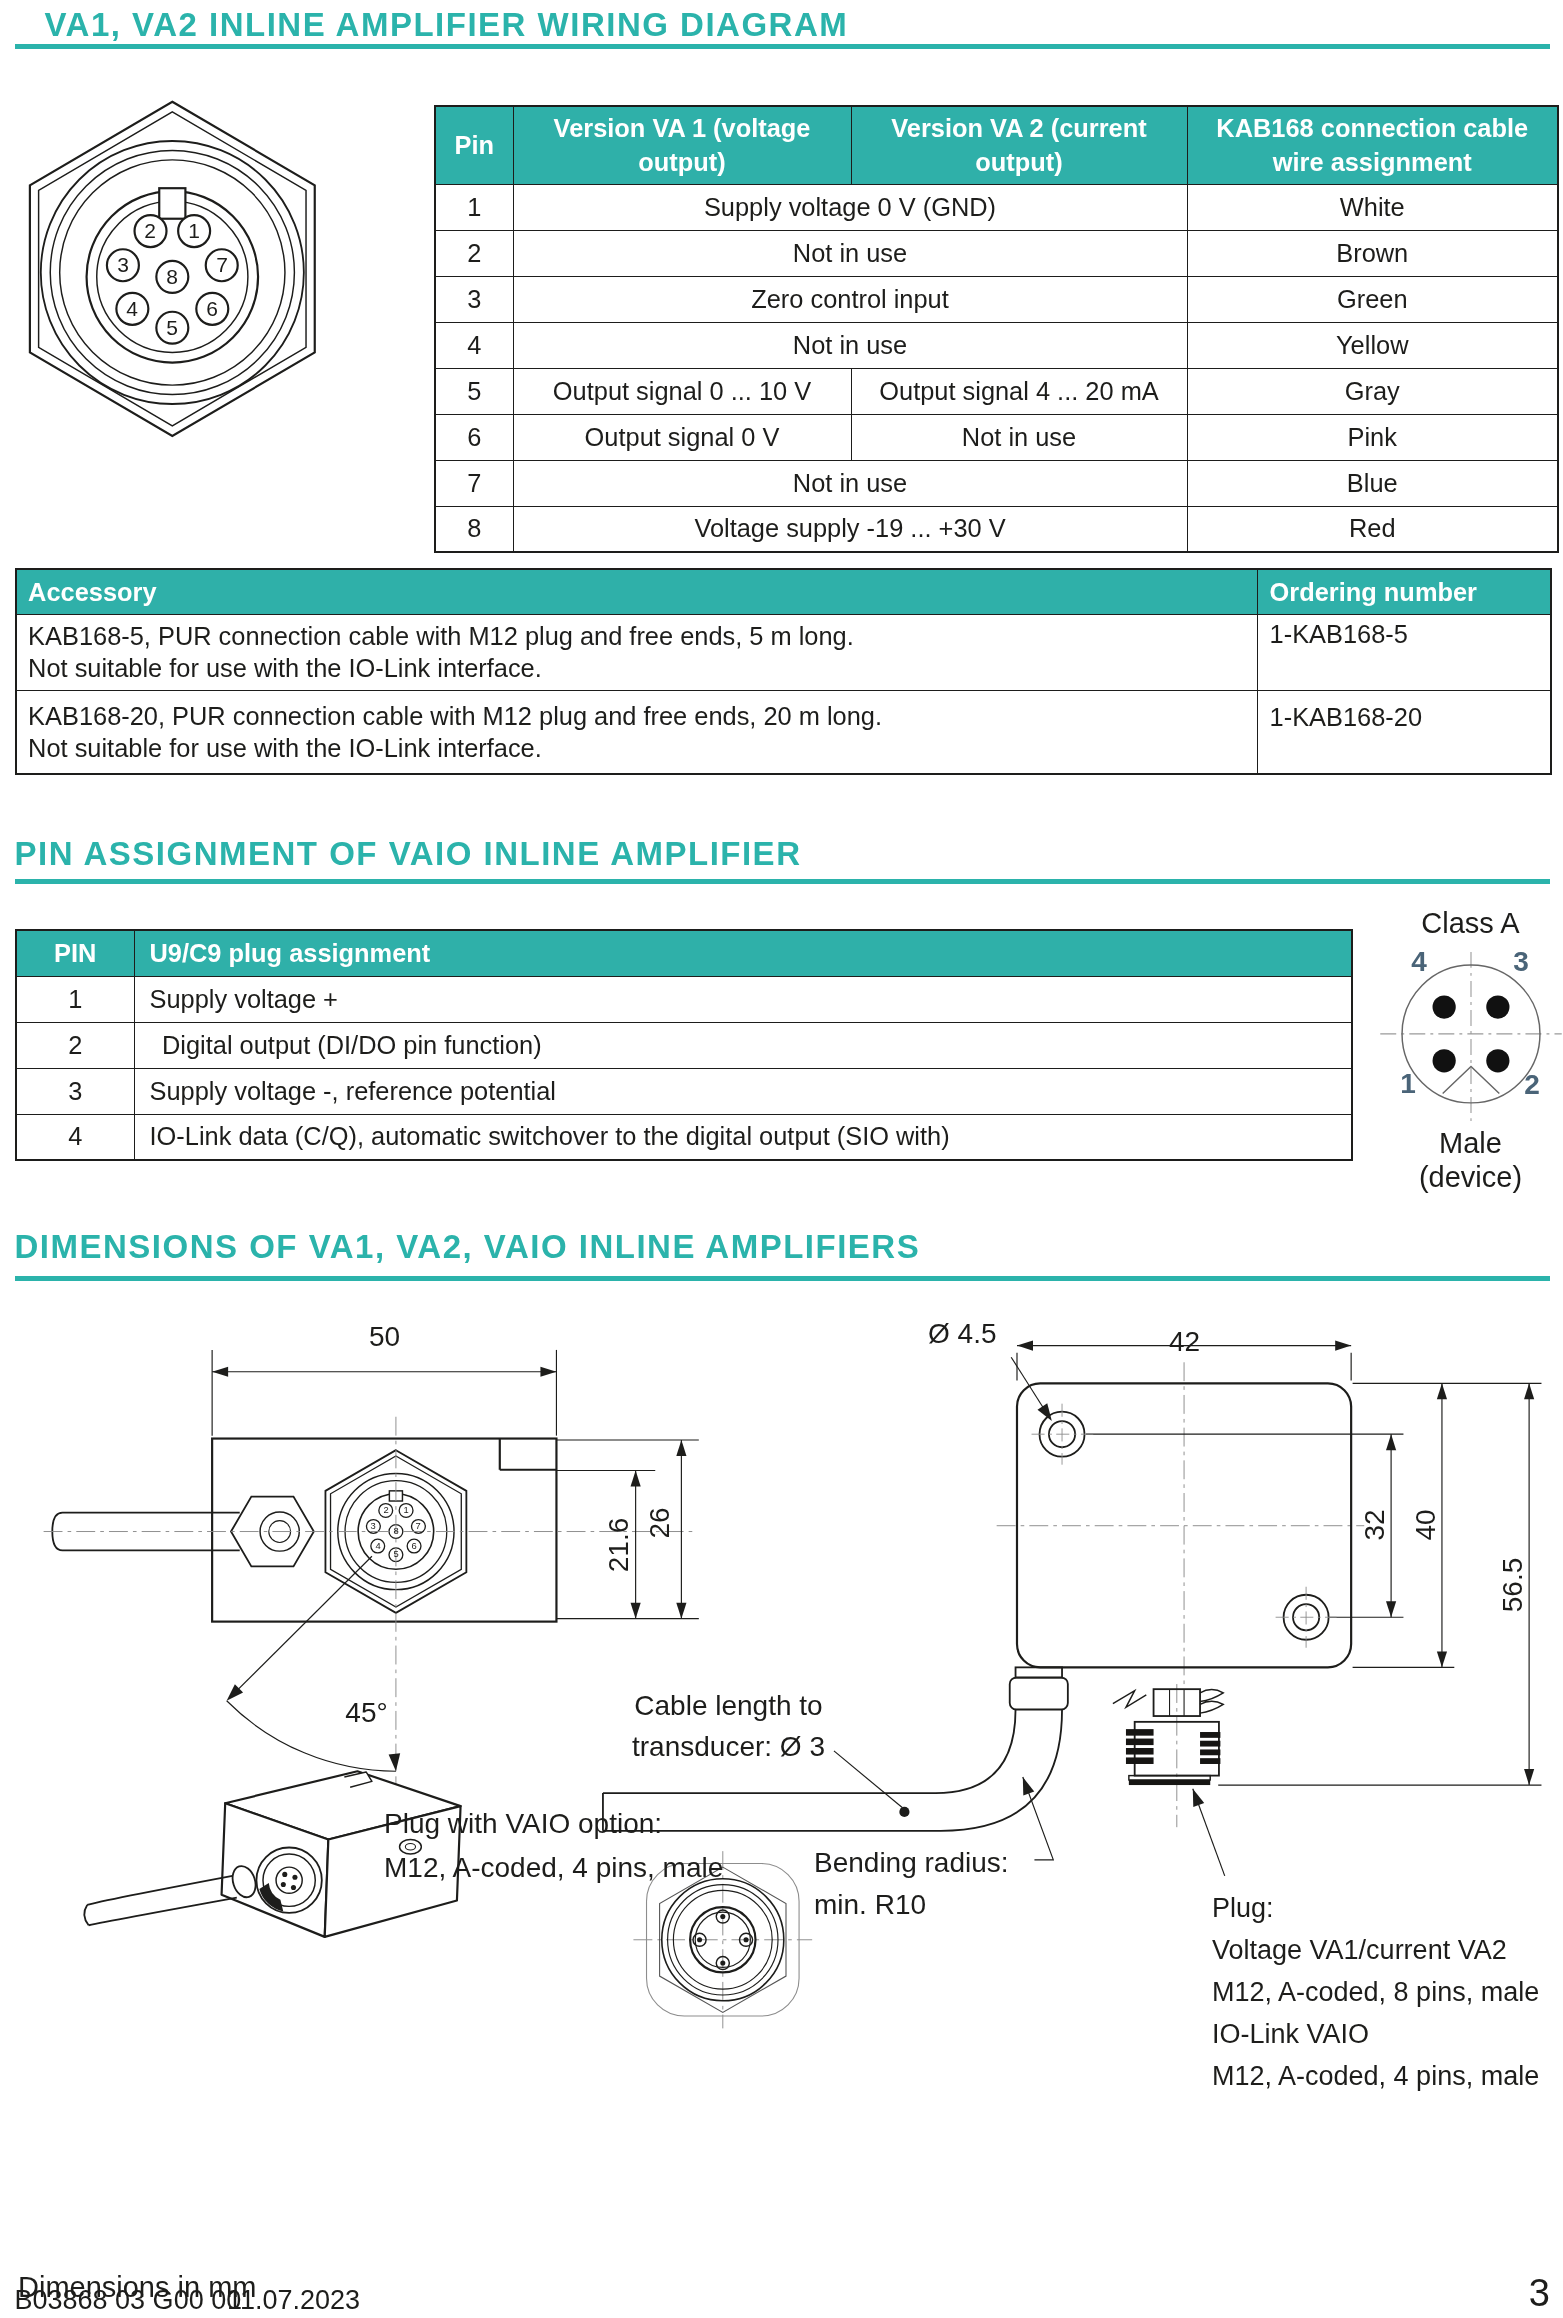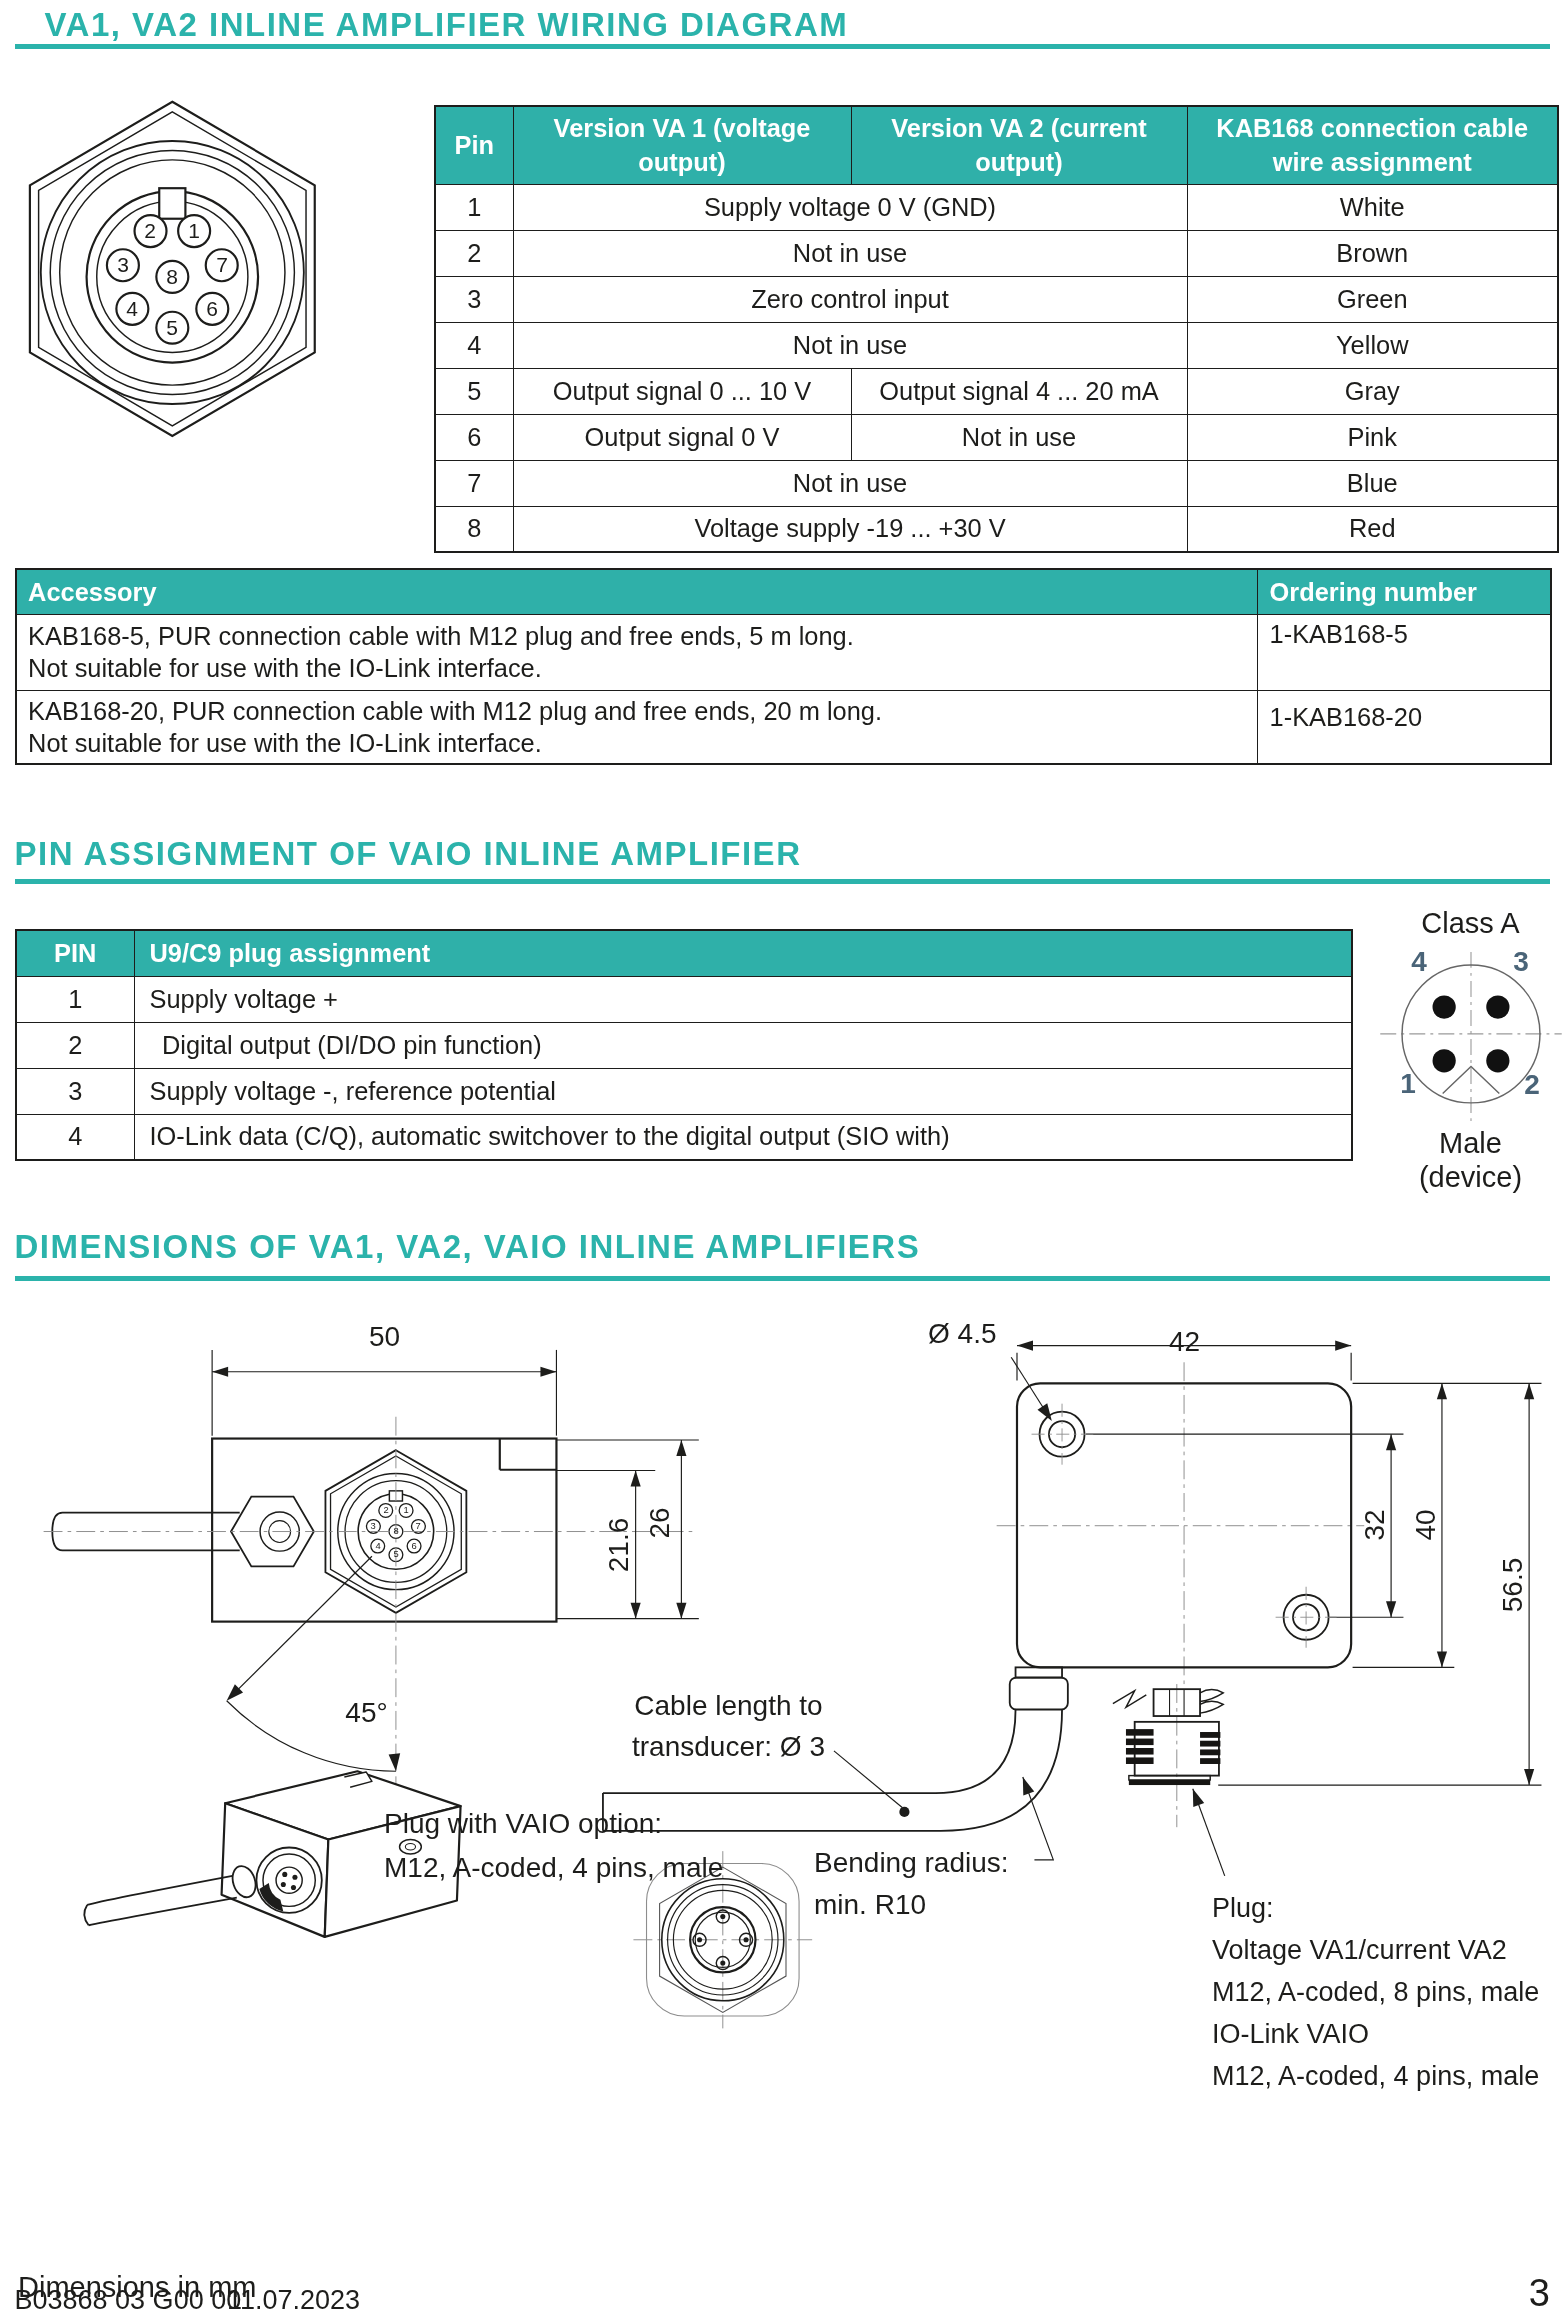--- a/index.html
+++ b/index.html
@@ -145,21 +145,21 @@
         <th class="left" style="padding-left:11.6px;">Accessory</th>
         <th class="left" style="padding-left:11.6px;">Ordering number</th>
       </tr>
       <tr style="height:76px;">
         <td class="cell2l" style="padding-left:11.6px;">
           <div>KAB168-5, PUR connection cable with M12 plug and free ends, 5 m long.</div>
           <div>Not suitable for use with the IO-Link interface.</div>
         </td>
         <td class="cell2l" style="vertical-align:top; padding-top:3px; padding-left:11.6px;">1-KAB168-5</td>
       </tr>
-      <tr style="height:74px;">
+      <tr style="height:84px;">
         <td class="cell2l" style="padding-left:11.6px;">
           <div>KAB168-20, PUR connection cable with M12 plug and free ends, 20 m long.</div>
           <div>Not suitable for use with the IO-Link interface.</div>
         </td>
         <td class="cell2l" style="vertical-align:top; padding-top:10.2px; padding-left:11.6px;">1-KAB168-20</td>
       </tr>
     </tbody>
       </table>
   </div>
 

